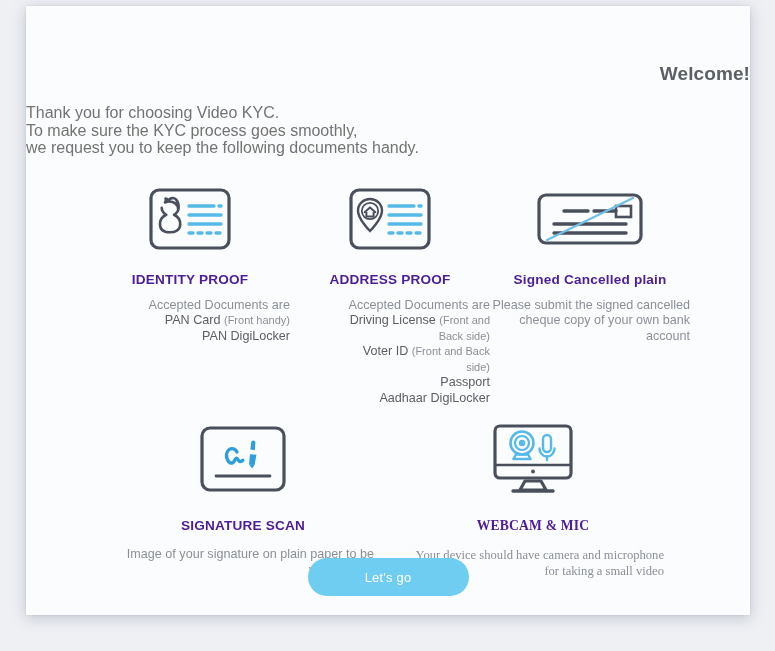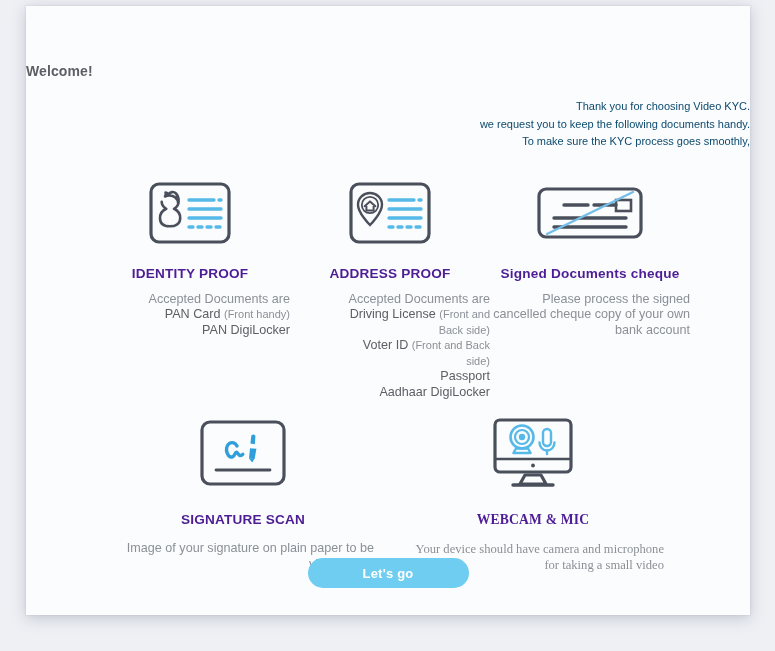--- a/index.html
+++ b/index.html
@@ -27,35 +27,35 @@
     height: 609px;
     background: #fbfcfd;
     box-shadow: 0 3px 14px rgba(90, 100, 120, 0.30), 0 0 2px rgba(90,100,120,0.18);
   }
   .inner {
     position: relative;
     width: 100%;
     height: 100%;
   }
   .welcome {
-    text-align: left;
+    text-align: right;
     margin: 0;
     padding-top: 57px;
-    font-size: 14px;
+    font-size: 19px;
     font-weight: bold;
     color: #5c6066;
     letter-spacing: 0.1px;
   }
   .intro {
-    text-align: right;
+    text-align: left;
     margin: 0;
     padding-top: 19px;
-    font-size: 11px;
+    font-size: 16px;
     line-height: 17.5px;
-    color: #0c4a6e;
+    color: #737373;
   }
   .intro div { white-space: nowrap; }
 
   
   .row {
     display: flex;
     justify-content: center;
     align-items: flex-start;
   }
   .row-top {
@@ -123,45 +123,44 @@
   .cta-wrap {
     position: absolute;
     left: 0;
     right: 0;
     top: 552px;
     display: flex;
     justify-content: center;
   }
   .cta {
     width: 161px;
-    height: 30px;
+    height: 38px;
     border: none;
     border-radius: 19px;
     background: #6ecdf0;
     color: #ffffff;
     font-family: "Liberation Sans", sans-serif;
     font-size: 13px;
     cursor: pointer;
     letter-spacing: 0.2px;
-    font-weight: bold;
   }
 </style>
 </head>
 <body>
 
 <div class="page">
   <div class="card">
     <div class="inner">
 
       <h1 class="welcome">Welcome!</h1>
 
       <div class="intro">
         <div>Thank you for choosing Video KYC.</div>
+        <div>To make sure the KYC process goes smoothly,</div>
         <div>we request you to keep the following documents handy.</div>
-        <div>To make sure the KYC process goes smoothly,</div>
       </div>
 
       <div class="row row-top">
 
         <div class="tile tile-identity">
           <div class="icon-wrap">
             <svg width="84" height="64" viewBox="0 0 84 64">
               <rect x="3" y="3" width="78" height="58" rx="8" ry="8" fill="none" stroke="#4a4f5c" stroke-width="3.2"></rect>
               <path d="M30 22c0-5-4.5-7.5-8.5-7.5-2.5 0-4.5 1-4.5 1s1.5-2.5 0.5-4c2 0.5 3 1.8 3 1.8C22.5 11 25.5 10 28 12.5c3 3 2.6 6.6 2.6 8.2 0 3.4-2.4 5.8-4.6 7.1 3.4 1.5 6.2 4.6 6.2 9.4 0 5.6-4.6 8.1-10.3 8.1S12 42.8 12 37.2c0-4.8 2.9-7.9 6.3-9.4-2.2-1.3-4.6-3.7-4.6-7.1" fill="none" stroke="#4a4f5c" stroke-width="2.6" stroke-linejoin="round" stroke-linecap="round"></path>
               <line x1="41" y1="19" x2="66" y2="19" stroke="#56b9e8" stroke-width="3.4" stroke-linecap="round"></line>
@@ -222,22 +221,22 @@
             <svg width="108" height="64" viewBox="0 0 108 64">
               <rect x="3" y="8" width="102" height="48" rx="7" ry="7" fill="none" stroke="#4a4f5c" stroke-width="3.2"></rect>
               <line x1="28" y1="24" x2="52" y2="24" stroke="#4a4f5c" stroke-width="3.4" stroke-linecap="round"></line>
               <line x1="58" y1="24" x2="80" y2="24" stroke="#4a4f5c" stroke-width="3.4" stroke-linecap="round"></line>
               <rect x="80" y="19" width="15" height="11" fill="none" stroke="#4a4f5c" stroke-width="2.6"></rect>
               <line x1="18" y1="37" x2="90" y2="37" stroke="#4a4f5c" stroke-width="3.4" stroke-linecap="round"></line>
               <line x1="18" y1="46" x2="90" y2="46" stroke="#4a4f5c" stroke-width="3.4" stroke-linecap="round"></line>
               <line x1="11" y1="53" x2="97" y2="11" stroke="#74bfe8" stroke-width="2.4" stroke-linecap="round"></line>
             </svg>
           </div>
-          <p class="tile-title">Signed Documents cheque</p>
-          <p class="tile-desc">Please process the signed cancelled cheque copy of your own bank account</p>
+          <p class="tile-title">Signed Cancelled plain</p>
+          <p class="tile-desc">Please submit the signed cancelled cheque copy of your own bank account</p>
         </div>
 
       </div>
 
       <div class="row row-bottom">
 
         <div class="tile tile-signature">
           <div class="icon-wrap icon-wrap-lg">
             <svg width="88" height="70" viewBox="0 0 88 70">
               <rect x="3" y="4" width="82" height="62" rx="8" ry="8" fill="none" stroke="#4a4f5c" stroke-width="3.2"></rect>

